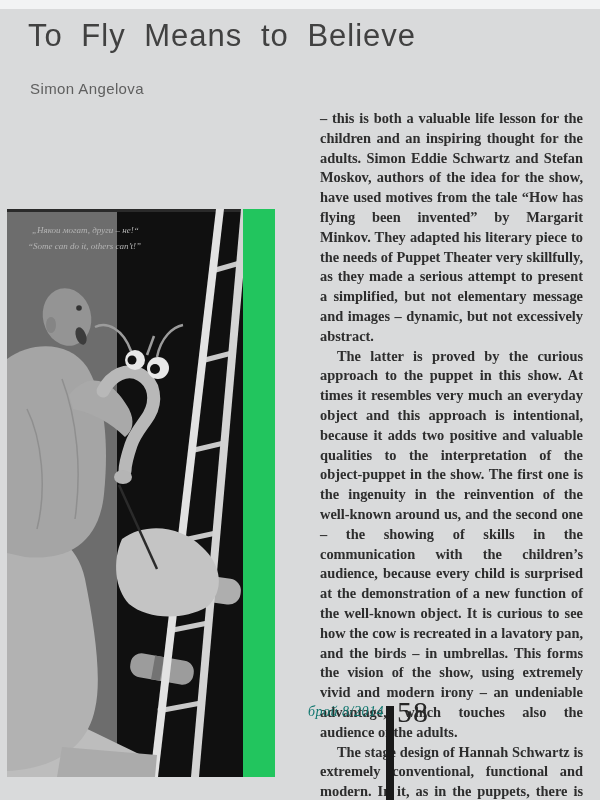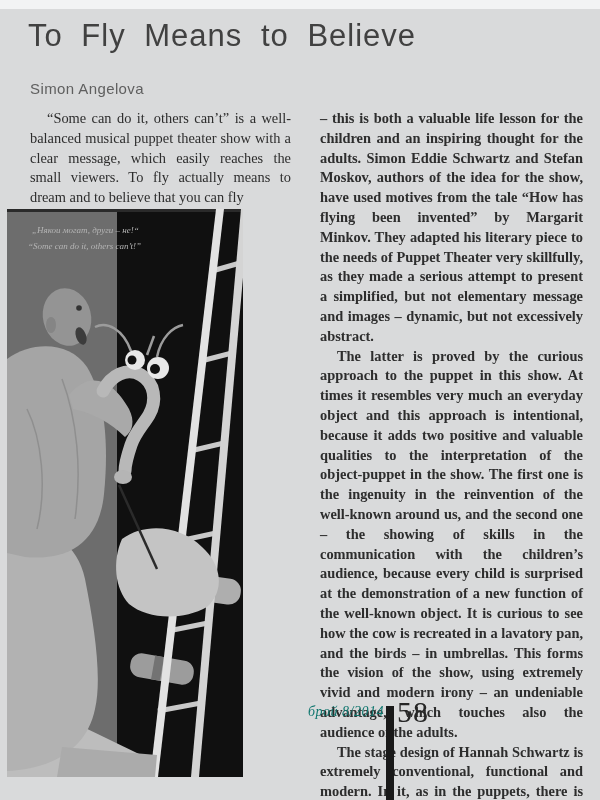--- a/index.html
+++ b/index.html
@@ -36,21 +36,21 @@
   p.body {
     margin: 0;
     font-size: 14.4px;
     line-height: 19.8px;
     text-align: justify;
     color: #2d2d2d;
   }
   p.body.indent { text-indent: 17px; }
   .photo {
     position: absolute; left: 7px; top: 209px;
-    width: 236px; height: 568px;
+    width: 268px; height: 568px;
     background: #22c55e;
   }
   .photo svg { display: block; }
   .caption-text {
     font-family: "Liberation Serif", serif;
     font-style: italic;
     font-size: 9px;
     fill: #b5b5b5;
   }
   .issue-label {
@@ -76,23 +76,20 @@
 </head>
 <body>
 
 <div class="page">
 
   <div class="top-strip"></div>
 
   <h1 class="title" style="margin:0;">To Fly Means to Believe</h1>
   <div class="author">Simon Angelova</div>
 
-  <div class="col-left">
-    <p class="body indent">“Some can do it, others can’t” is a well-balanced musical puppet theater show with a clear message, which easily reaches the small viewers. To fly actually means to dream and to believe that you can fly</p>
-  </div>
 
   <div class="photo">
     <svg viewBox="0 0 236 568" width="236" height="568" xmlns="http://www.w3.org/2000/svg">
 
       <rect x="0" y="0" width="236" height="568" fill="#101010"></rect>
       <rect x="0" y="0" width="110" height="568" fill="#6d6d6d"></rect>
       <rect x="0" y="0" width="236" height="3" fill="#2a2a2a"></rect>
 
       <polygon points="0,505 70,515 132,545 132,568 0,568" fill="#bdbdbd"></polygon>
 

